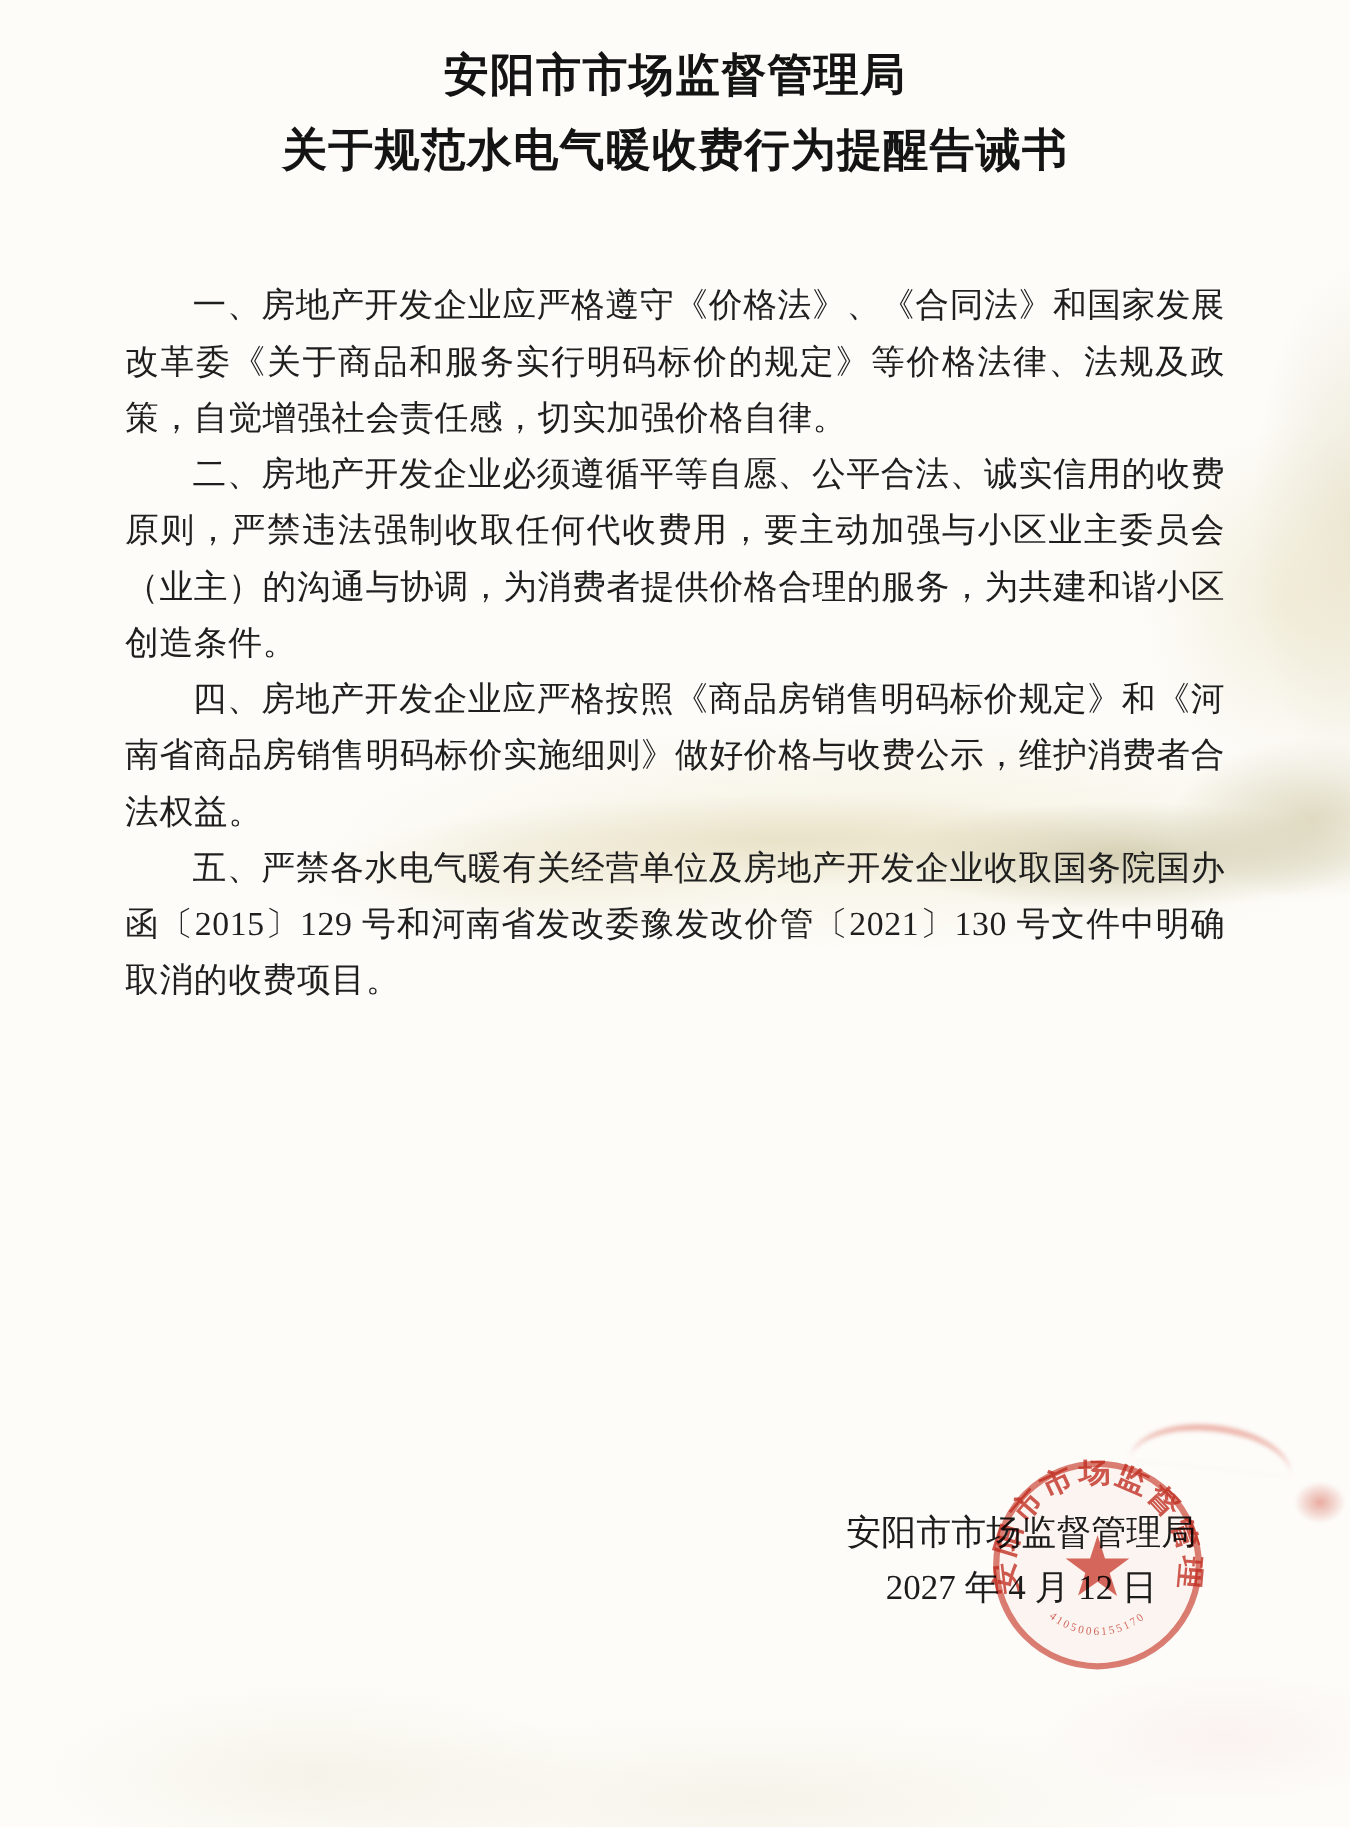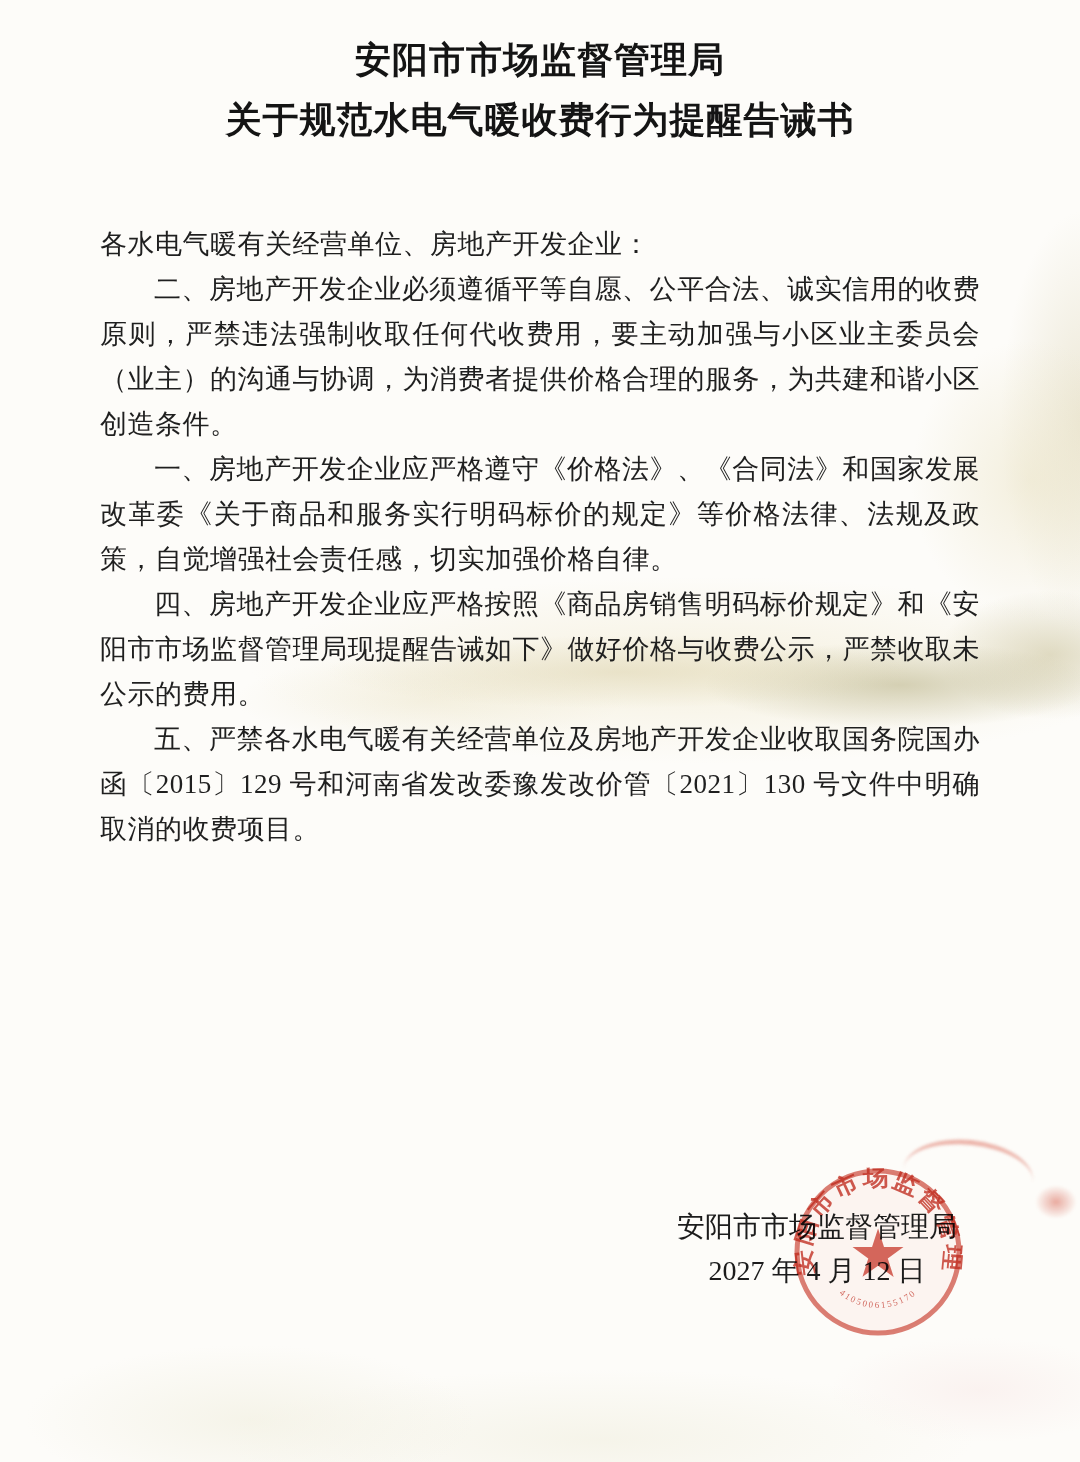--- a/index.html
+++ b/index.html
@@ -97,24 +97,23 @@
 
 <div class="page">
   <div class="paper-texture"></div>
 
   <div class="doc-header">
     <div class="doc-title">安阳市市场监督管理局</div>
     <div class="doc-title second">关于规范水电气暖收费行为提醒告诫书</div>
   </div>
 
   <div class="doc-body">
-    <p class="salutation">各水电气暖有关经营单位、房地产开发企业：</p>
+    <p class="para">一、房地产开发企业应严格遵守《价格法》、《合同法》和国家发展改革委《关于商品和服务实行明码标价的规定》等价格法律、法规及政策，自觉增强社会责任感，切实加强价格自律。</p>
     <p class="para">二、房地产开发企业必须遵循平等自愿、公平合法、诚实信用的收费原则，严禁违法强制收取任何代收费用，要主动加强与小区业主委员会（业主）的沟通与协调，为消费者提供价格合理的服务，为共建和谐小区创造条件。</p>
-    <p class="para">一、房地产开发企业应严格遵守《价格法》、《合同法》和国家发展改革委《关于商品和服务实行明码标价的规定》等价格法律、法规及政策，自觉增强社会责任感，切实加强价格自律。</p>
-    <p class="para">四、房地产开发企业应严格按照《商品房销售明码标价规定》和《安阳市市场监督管理局现提醒告诫如下》做好价格与收费公示，严禁收取未公示的费用。</p>
+    <p class="para">四、房地产开发企业应严格按照《商品房销售明码标价规定》和《河南省商品房销售明码标价实施细则》做好价格与收费公示，维护消费者合法权益。</p>
     <p class="para">五、严禁各水电气暖有关经营单位及房地产开发企业收取国务院国办函〔2015〕129 号和河南省发改委豫发改价管〔2021〕130 号文件中明确取消的收费项目。</p>
   </div>
 
   <div class="signature-block">
     <div>安阳市市场监督管理局</div>
     <div>2027 年 4 月 12 日</div>
   </div>
 
   <div class="seal">
     <svg width="172" height="172" viewBox="0 0 172 172">

